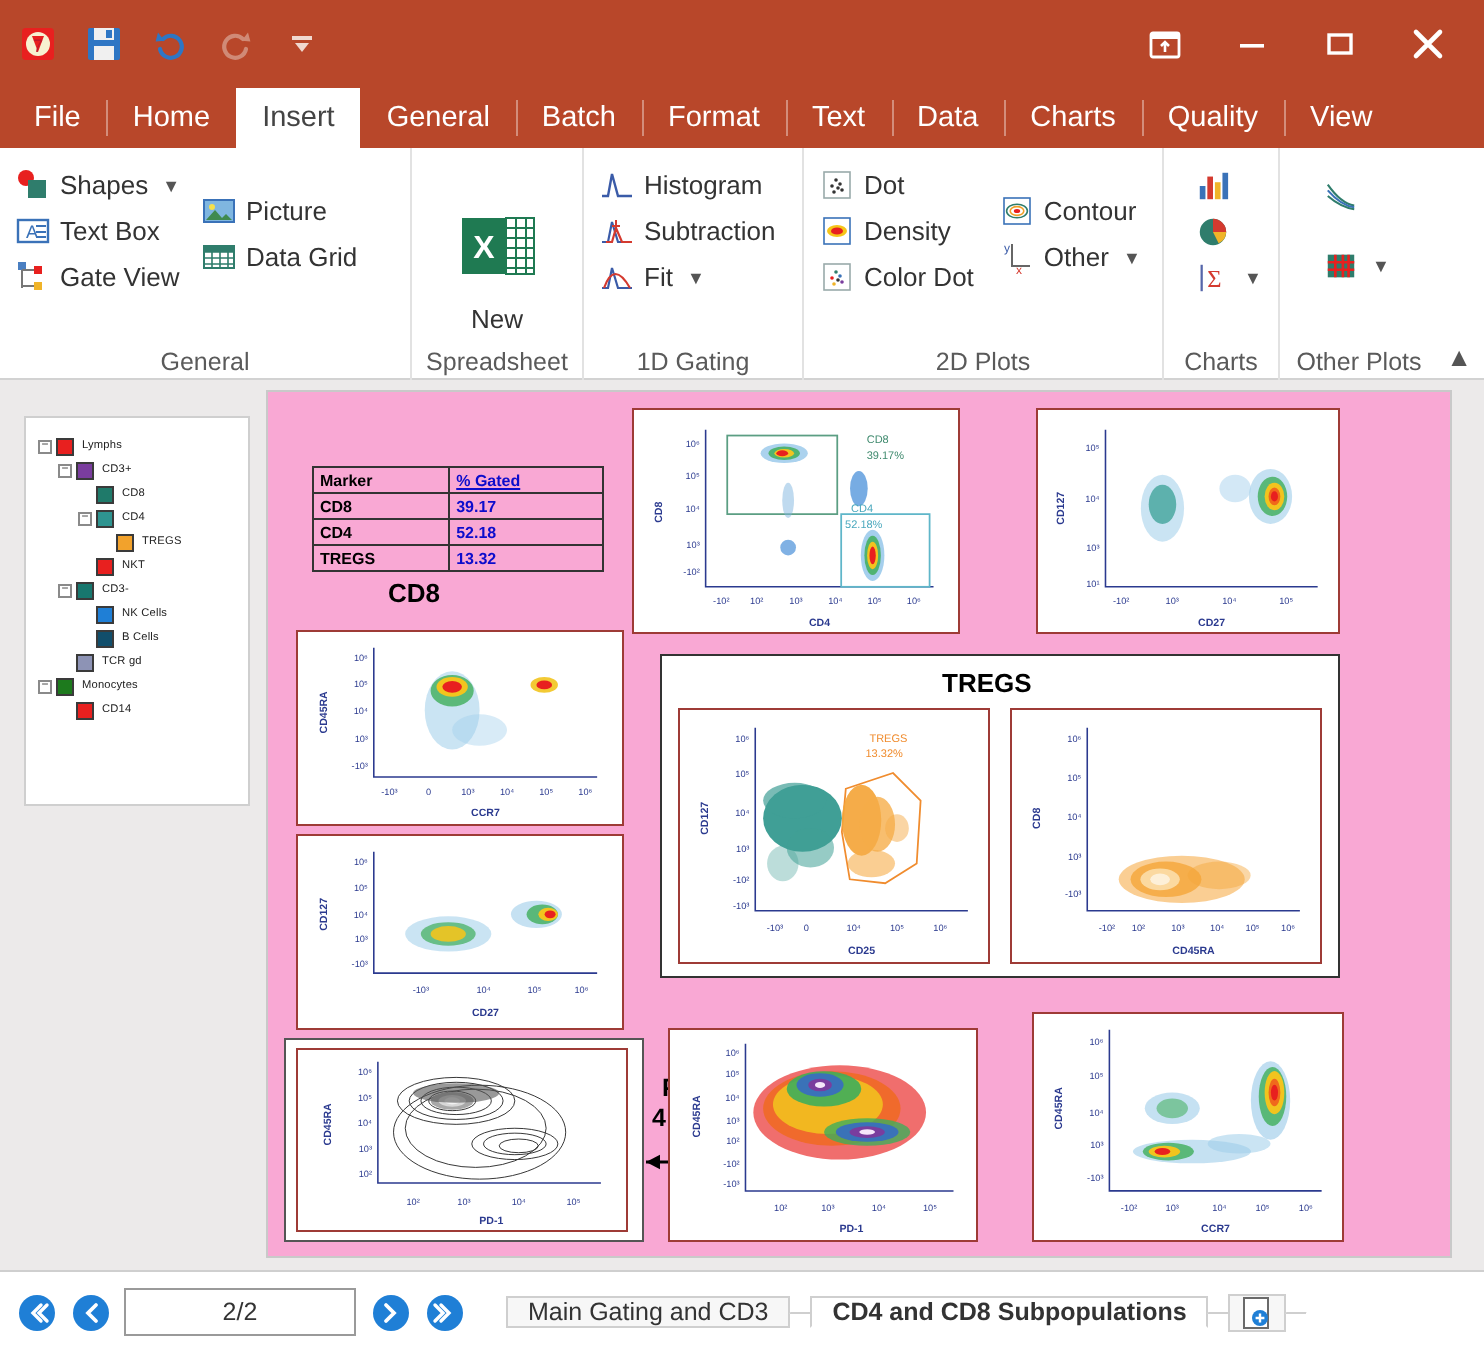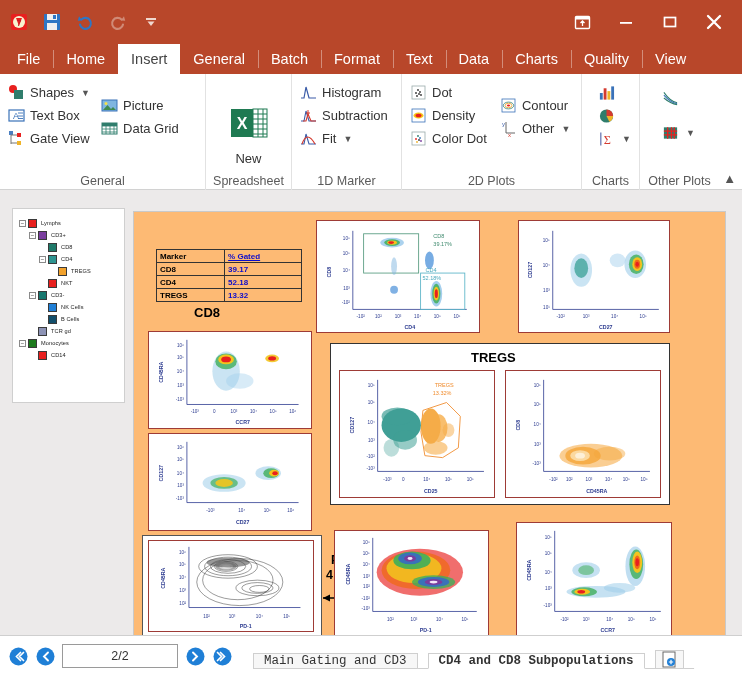--- a/index.html
+++ b/index.html
@@ -74,22 +74,22 @@
   .tree { position:absolute; left:6px; top:8px; font-size:5.4px; color:#222;
           font-family:"Liberation Sans", sans-serif; }
   .tnode { display:flex; align-items:center; height:12px; position:relative; }
   .tbox { width:7px; height:7px; border:1px solid #8a8a8a; background:#fff;
           margin-right:2px; display:flex; align-items:center; justify-content:center;
           font-size:6px; line-height:1; color:#333; flex:0 0 7px; }
   .tswatch { width:9px; height:9px; border:1px solid #3a3a3a; margin-right:4px; flex:0 0 9px; }
   .tlabel { font-size:5.6px; letter-spacing:.1px; }
 
   .canvaswrap { flex:1; padding:5px 16px 6px 3px; }
-  .canvas { width:100%; height:100%; background:#fdba74; border:1px solid #c9c9c9;
-            position:relative;margin-top:16px; }
+  .canvas { width:100%; height:100%; background:#f9a8d4; border:1px solid #c9c9c9;
+            position:relative; }
 
   
   .tbl { position:absolute; border-collapse:collapse; font-size:8px; }
   .tbl td, .tbl th { border:1px solid #333; padding:1px 3px; text-align:left;
                      font-weight:bold; height:13px; }
   .tbl .hd { color:#000; }
   .tbl .hdb { color:#0c0ccc;text-decoration:underline; }
   .tbl .val { color:#0c0ccc; }
   .tbl .mk { color:#000; }
 
@@ -105,21 +105,21 @@
 
   
   .statusbar { position:absolute; left:0; right:0; bottom:0; height:41px;
                background:#fff; border-top:1px solid #cfcfcf;
                display:flex; align-items:center; padding-left:8px; gap:7px; }
   .navbtn { width:20px; height:20px; cursor:pointer; display:flex;
             align-items:center; justify-content:center; }
   .pagebox { width:116px; height:24px; border:1px solid #9a9a9a; background:#fff;
              display:flex; align-items:center; justify-content:center;
              font-size:12.5px; color:#333; }
-  .sheettabs { display:flex; align-items:flex-end; height:25px; margin-left:14px;font-family:Liberation Mono, monospace; }
+  .sheettabs { display:flex; align-items:center; height:25px; margin-left:14px; }
   .sheettab { display:flex; align-items:center; padding:0 10px; font-size:12.5px;
               color:#333; border:1px solid #cfcfcf; background:#f7f7f7;
               cursor:pointer; position:relative; }
   .sheettab.active { background:#fff; font-weight:bold; border-bottom-color:#fff; }
   .sheettab.add { padding:0 6px; }
   .skew { width:10px; background:#fff; border-bottom:1px solid #cfcfcf;
           transform:skewX(-20deg); border-right:1px solid #cfcfcf; }
 </style>
 </head>
 <body>
@@ -310,21 +310,21 @@
               <svg width="17" height="17" viewBox="0 0 17 17">
                 <path d="M1 14 L4 14 L6 4 L9 14 L16 14" stroke="#3a5ba8" stroke-width="1.1" fill="none"></path>
                 <path d="M2 14 Q7 0 15 14" stroke="#d43a2f" stroke-width="1.1" fill="none"></path>
               </svg>
               </span>
             <span>Fit</span>
             <span class="caret">▼</span>
           </div>
         </div>
       </div>
-      <div class="rgroup-title">1D Marker</div>
+      <div class="rgroup-title">1D Gating</div>
     </div>
 
     <div class="rgroup" style="width:180px">
       <div class="rgroup-inner">
         <div class="rcol" style="margin-top:3px">
           <div class="ritem">
             <span class="ico">
               <svg width="17" height="17" viewBox="0 0 17 17">
                 <rect x="2" y="2" width="13" height="13" fill="#fff" stroke="#9aa" stroke-width=".8"></rect>
                 <g fill="#333">

